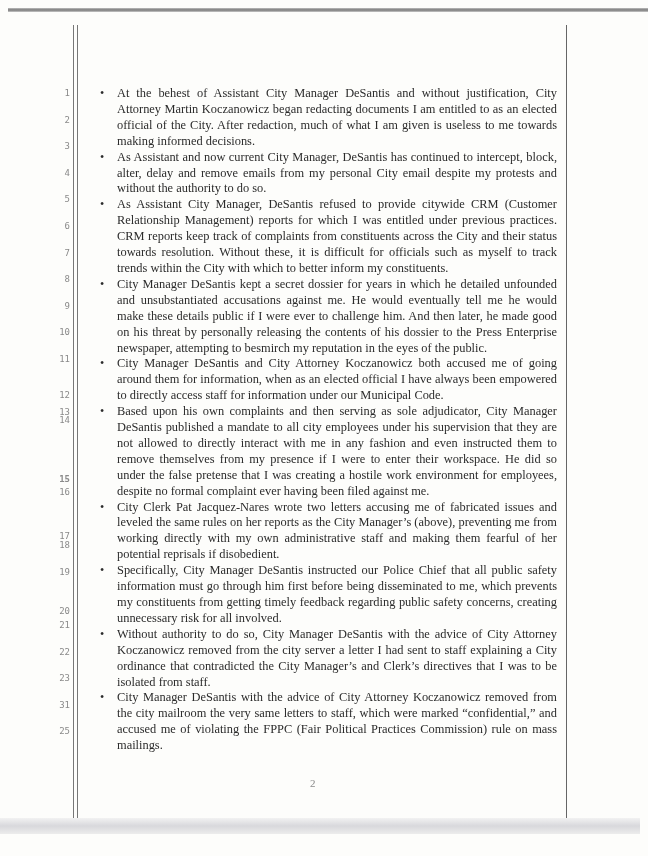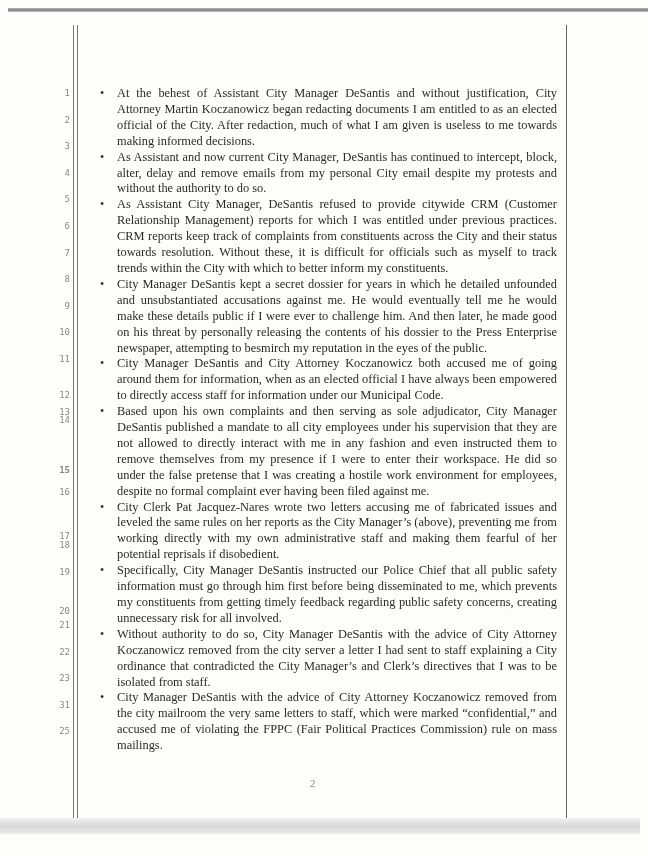--- a/index.html
+++ b/index.html
@@ -54,21 +54,21 @@
     <span class="line-number" style="top: 106.4px;">5</span>
     <span class="line-number" style="top: 133px;">6</span>
     <span class="line-number" style="top: 159.6px;">7</span>
     <span class="line-number" style="top: 186.2px;">8</span>
     <span class="line-number" style="top: 212.8px;">9</span>
     <span class="line-number" style="top: 239.4px; text-align: center;">10</span>
     <span class="line-number" style="top: 266px;">11</span>
     <span class="line-number" style="top: 285px; margin-top: 17px;">12</span>
     <span class="line-number" style="top: 319.2px;">13</span>
     <span class="line-number" style="top: 327px;">14</span>
-    <span class="line-number" style="top: 377px; font-weight: bold;">15</span>
+    <span class="line-number" style="top: 386px; font-weight: bold;">15</span>
     <span class="line-number" style="top: 399px; text-align: center;">16</span>
     <span class="line-number" style="top: 443px;">17</span>
     <span class="line-number" style="top: 452.2px;">18</span>
     <span class="line-number" style="top: 478.8px;">19</span>
     <span class="line-number" style="top: 518px;">20</span>
     <span class="line-number" style="top: 532px;">21</span>
     <span class="line-number" style="top: 558.6px;">22</span>
     <span class="line-number" style="top: 585.2px;">23</span>
     <span class="line-number" style="top: 611.8px;">31</span>
     <span class="line-number" style="top: 638.4px;">25</span>

